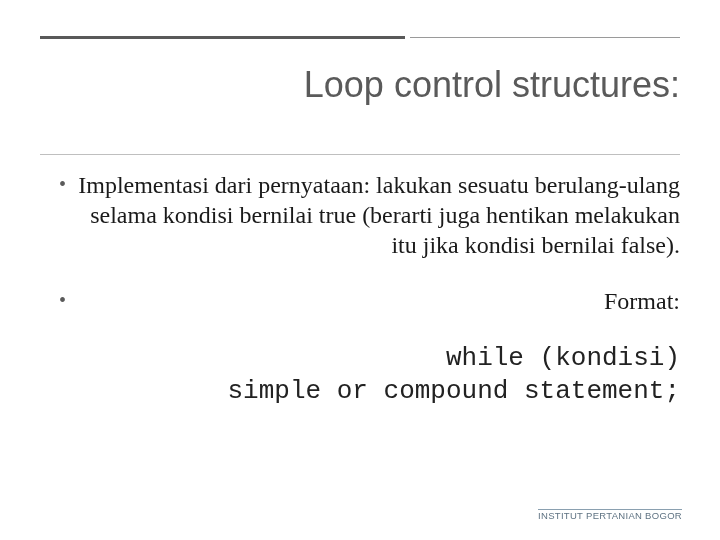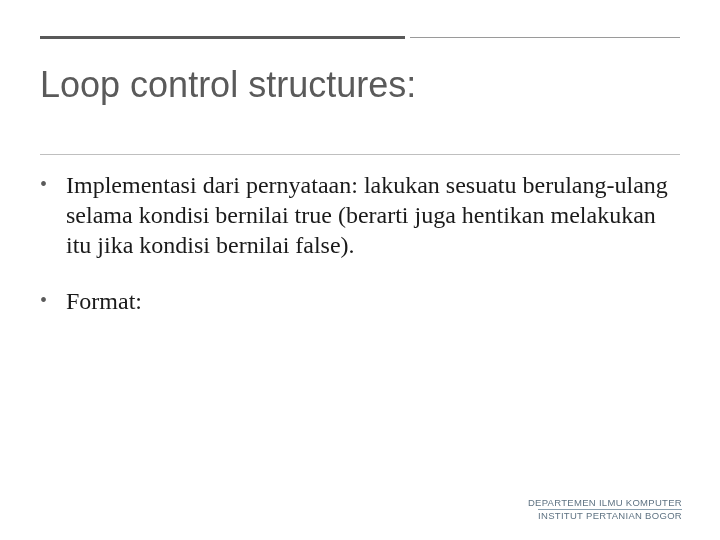--- a/index.html
+++ b/index.html
@@ -1,15 +1,15 @@
 <!DOCTYPE html>
 <html><head>
 <meta charset="utf-8">
 <style>
-  * { margin: 0; padding: 0; box-sizing: border-box; }
+  * { margin: 0; padding: 0; box-sizing: border-box; text-align: right; }
   body {
     width: 720px;
     height: 540px;
     background: #fff;
     font-family: Georgia, 'Times New Roman', serif;
     position: relative;
     overflow: hidden;
   }
   .top-rule {
     position: absolute;
@@ -123,18 +123,19 @@
 
 <div class="body">
   <div class="bullet">
     <div class="dot">•</div>
     <div class="txt">Implementasi dari pernyataan: lakukan sesuatu berulang-ulang selama kondisi bernilai true (berarti juga hentikan melakukan itu jika kondisi bernilai false).</div>
   </div>
   <div class="bullet">
     <div class="dot">•</div>
     <div class="txt">Format:</div>
   </div>
+  <div class="code-block">while (kondisi)
+  simple or compound statement;</div>
 </div>
 
 <div class="footer">
-  <div>DEPARTEMEN ILMU KOMPUTER</div>
   <div class="line2">INSTITUT PERTANIAN BOGOR</div>
 </div>
 
 </body></html>

